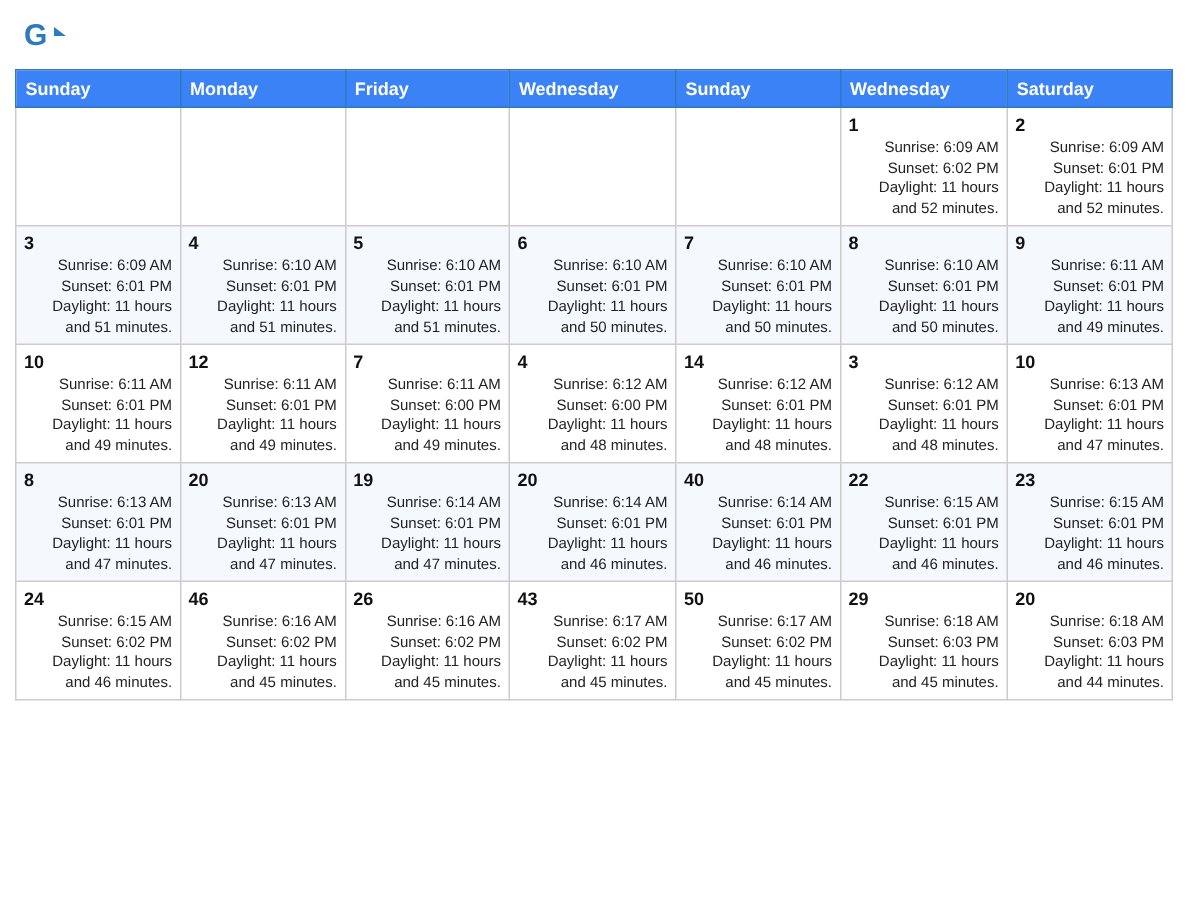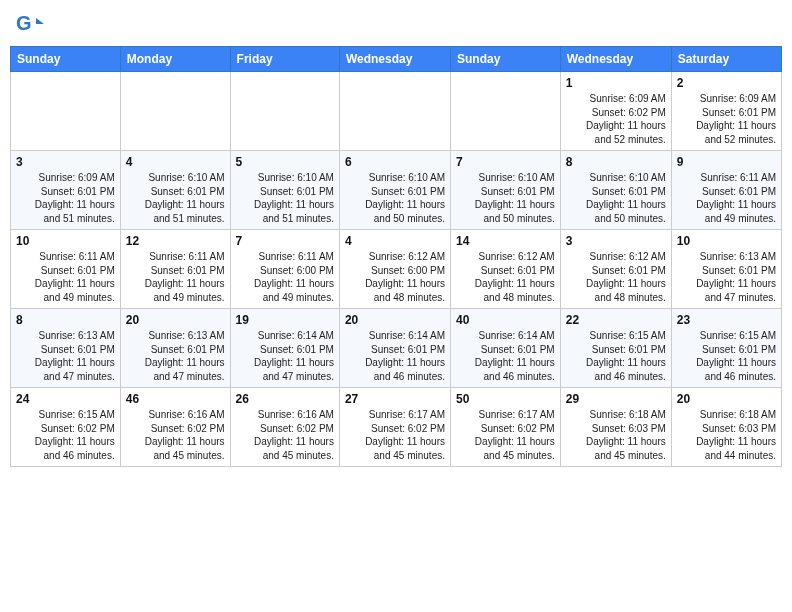--- a/index.html
+++ b/index.html
@@ -311,21 +311,21 @@
 and 45 minutes.</div>
         </td>
         <td>
           <div class="day-num">26</div>
           <div class="day-info" style="white-space: pre-line;">Sunrise: 6:16 AM
 Sunset: 6:02 PM
 Daylight: 11 hours
 and 45 minutes.</div>
         </td>
         <td>
-          <div class="day-num">27</div>
+          <div class="day-num">43</div>
           <div class="day-info" style="white-space: pre-line;">Sunrise: 6:17 AM
 Sunset: 6:02 PM
 Daylight: 11 hours
 and 45 minutes.</div>
         </td>
         <td>
           <div class="day-num">50</div>
           <div class="day-info" style="white-space: pre-line;">Sunrise: 6:17 AM
 Sunset: 6:02 PM
 Daylight: 11 hours

